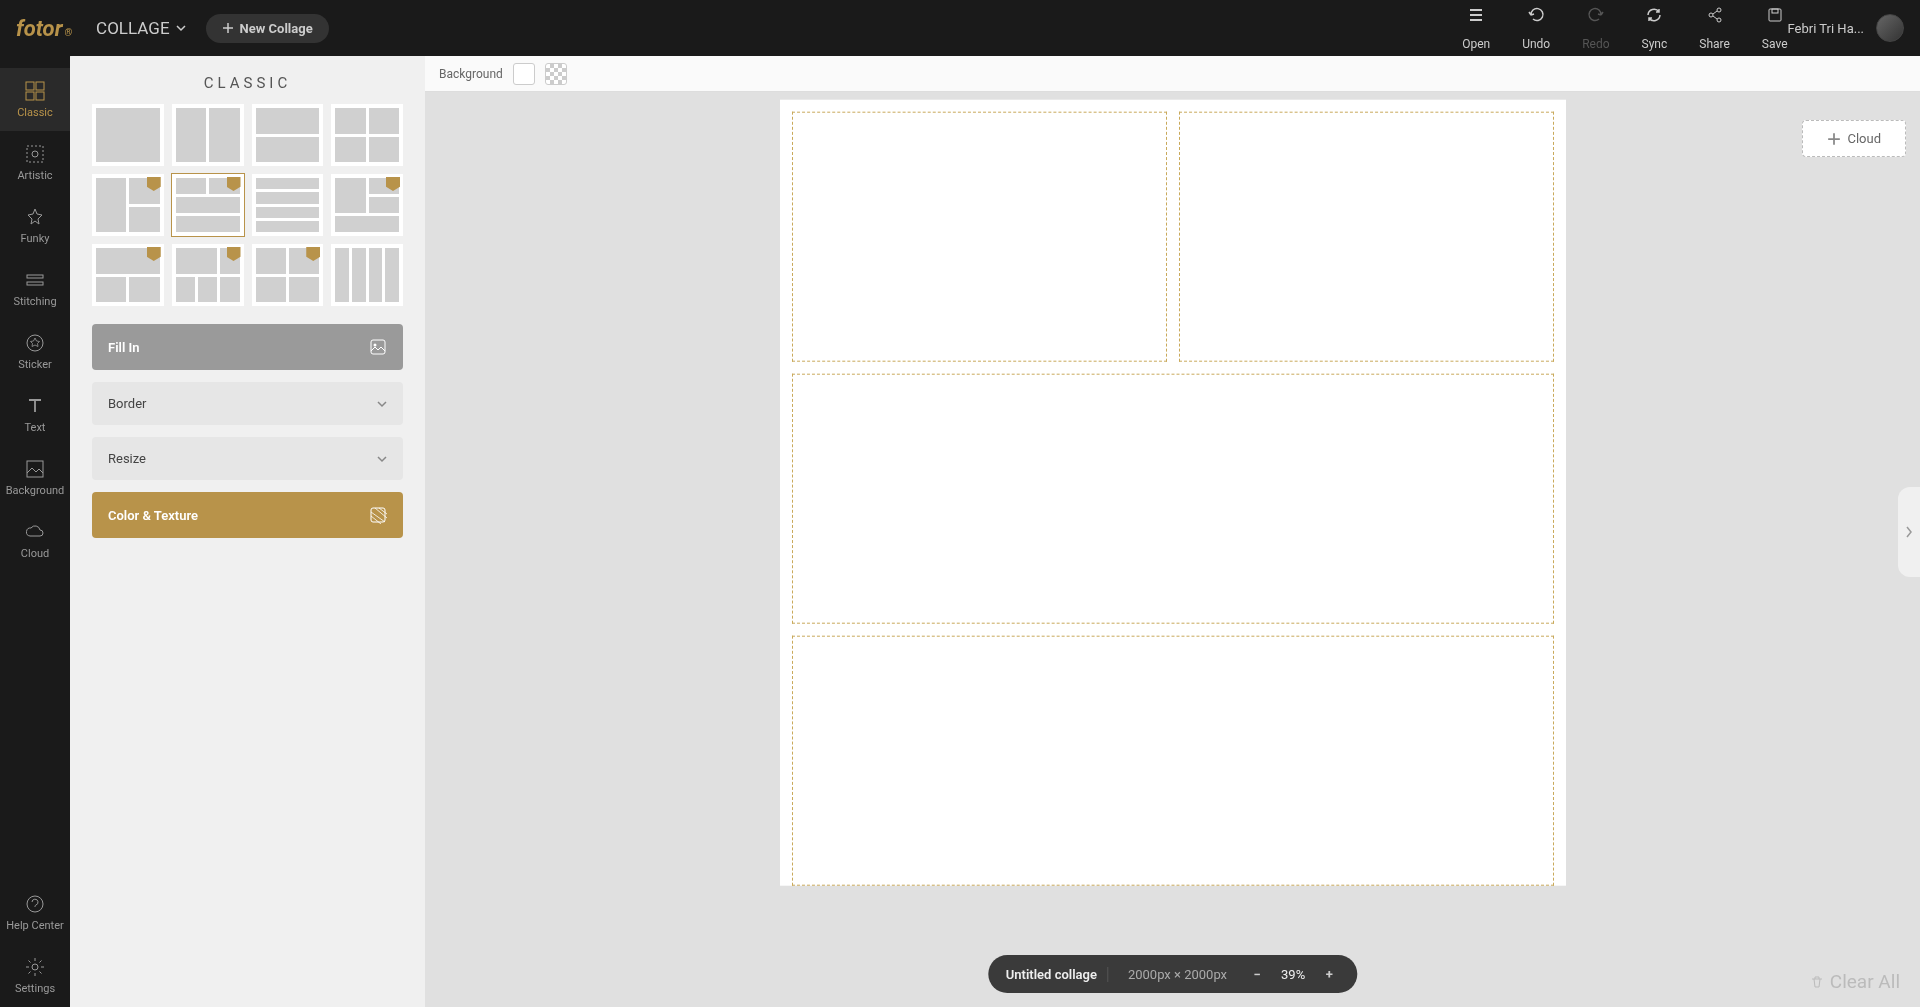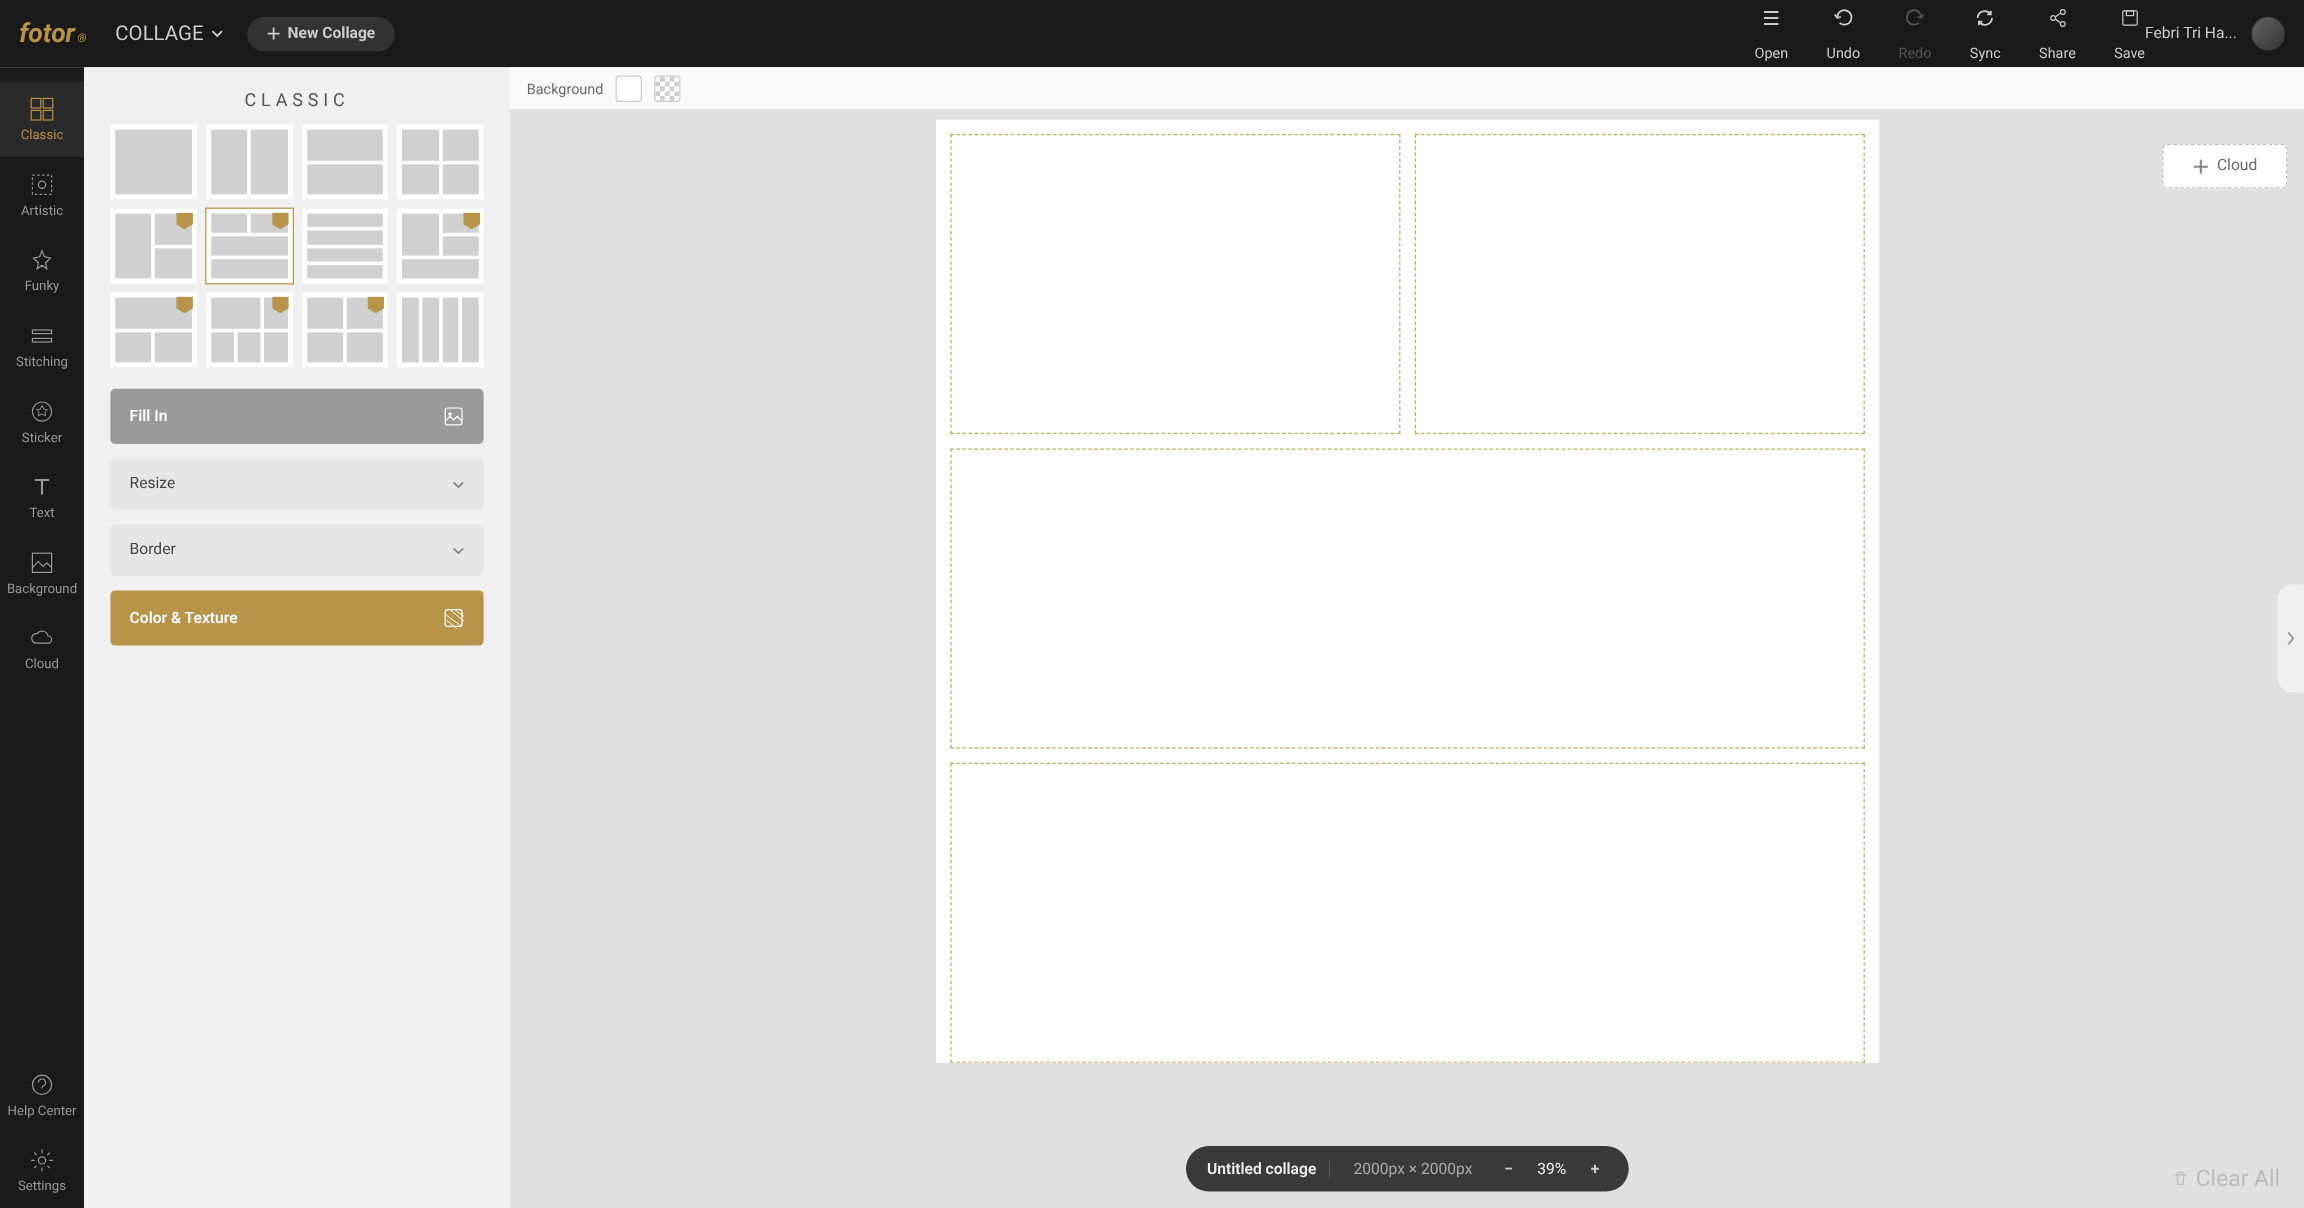--- a/index.html
+++ b/index.html
@@ -318,27 +318,27 @@
 
   <button class="panel-btn fillin">
     <span>Fill In</span>
     <svg width="18" height="18" viewBox="0 0 18 18">
         <rect x="2" y="2" width="14" height="14" rx="2" stroke="currentColor" fill="none"></rect>
         <circle cx="6" cy="7" r="1.5" fill="currentColor"></circle>
         <path d="M2 13l4-4 3 3 3-3 4 4" stroke="currentColor" fill="none"></path>
       </svg>
   </button>
   <button class="panel-btn expand">
-    <span>Resize</span>
+    <span>Border</span>
     <svg class="icon-chevron-down" viewBox="0 0 10 10">
         <path d="M1 3 L5 7 L9 3" stroke="#888" fill="none" stroke-width="1.5"></path>
       </svg>
   </button>
   <button class="panel-btn expand">
-    <span>Border</span>
+    <span>Resize</span>
     <svg class="icon-chevron-down" viewBox="0 0 10 10">
         <path d="M1 3 L5 7 L9 3" stroke="#888" fill="none" stroke-width="1.5"></path>
       </svg>
   </button>
   <button class="panel-btn texture">
     <span>Color &amp; Texture</span>
     <svg width="18" height="18" viewBox="0 0 18 18">
         <rect x="2" y="2" width="14" height="14" rx="2" stroke="currentColor" fill="none"></rect>
         <path d="M2 6l14 10M2 10l10 8M6 2l12 10M10 2l8 6" stroke="currentColor" stroke-width="0.8"></path>
       </svg>

